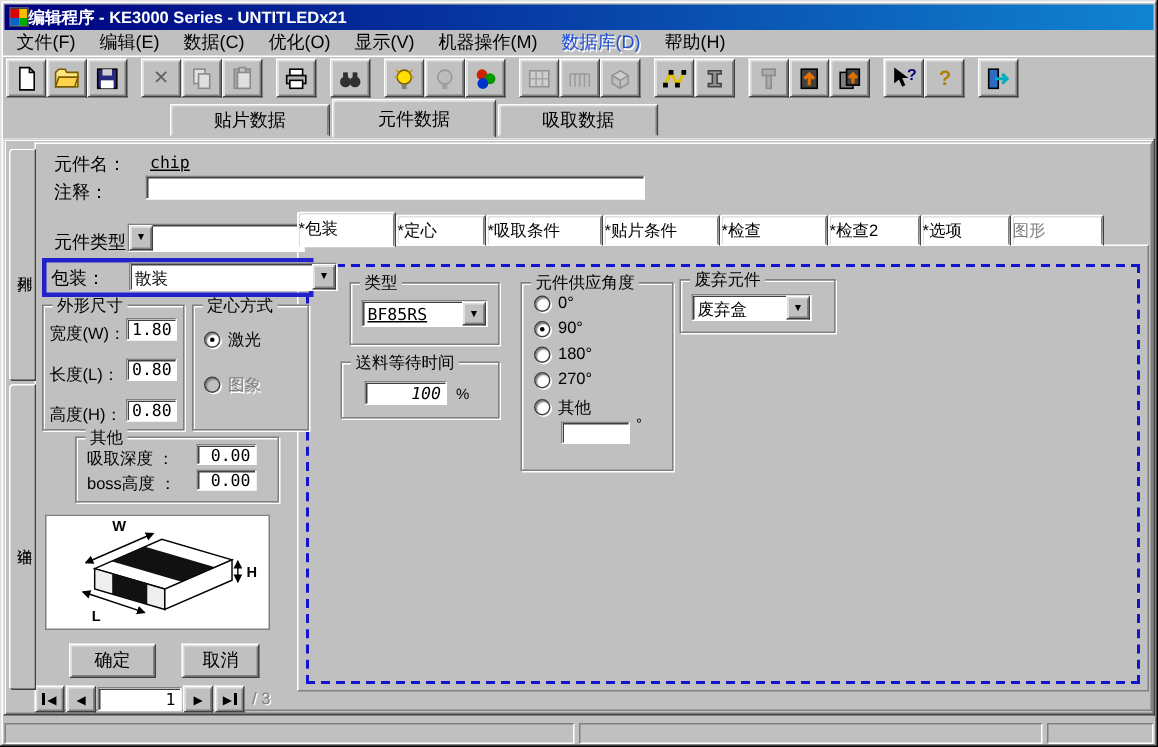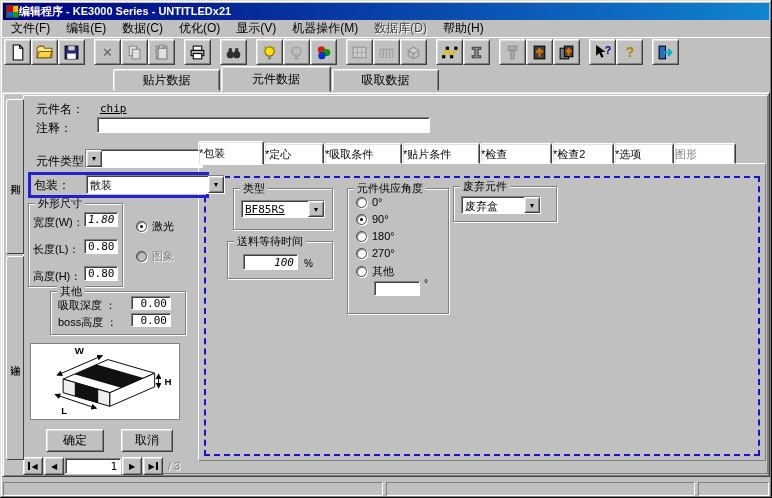--- a/index.html
+++ b/index.html
@@ -9,21 +9,21 @@
   .abs { position:absolute; }
   
   .titlebar { left:3px; top:3px; width:766px; height:17px; background:linear-gradient(90deg,#000080,#1084d0);
     display:flex; align-items:center; padding:0 3px; }
   .titlebar .ttl { color:#fff; font-size:11px; font-weight:bold; white-space:nowrap; }
   .appicon { width:13px; height:13px; background:#c0c0c0; border:1px solid #404040; display:grid; grid-template-columns:1fr 1fr; }
   .appicon i { display:block; }
   
   .menubar { left:3px; top:21px; width:766px; height:15px; display:flex; align-items:center; font-size:12px; }
   .menuitem { padding:0 8px; color:#000; }
-  .menuitem.dis { color:#404040; text-shadow:1px 1px 0 #fff; }
+  .menuitem.dis { color:#1d4ed8; text-shadow:1px 1px 0 #fff; }
   
   .toolbar { left:2px; top:37px; width:768px; height:29px; display:flex; align-items:center;
     border-top:1px solid #fff; padding-left:2px; }
   .tbgap { width:9px; }
   .tb { width:27px; height:26px; background:#c0c0c0; border:1px solid; border-color:#fff #404040 #404040 #fff;
     box-shadow:inset 1px 1px 0 #dfdfdf, inset -1px -1px 0 #808080; display:flex; align-items:center; justify-content:center; padding:0; }
   .tb.off svg, .tb.off span { filter:grayscale(1) opacity(.5); }
   .tb svg { width:17px; height:17px; }
   .tb .glyph { font-size:13px; font-weight:bold; }
   
@@ -279,26 +279,29 @@
   <span class="abs lbl" style="left:34px;top:177px;z-index:5">包装：</span>
   <div class="abs combo" style="left:86px;top:175px;width:139px;height:19px;z-index:5">
     <span class="val">散装</span>
     <span class="drop">▼</span>
   </div>
 
   <div class="abs group" style="left:28px;top:203px;width:95px;height:84px">
     <span class="legend">外形尺寸</span>
   </div>
   <span class="abs lbl" style="left:33px;top:215px;font-size:11px;z-index:4">宽度(W)：</span>
-  <input class="abs tbox num" style="left: 84px; top: 212px; width: 34px; height: 15px; z-index: 4; font-style: italic;" value="1.80">
+  <input class="abs tbox num" style="left: 84px; top: 212px; width: 34px; height: 15px; z-index: 4;" value="1.80">
   <span class="abs lbl" style="left:33px;top:242px;font-size:11px;z-index:4">长度(L)：</span>
   <input class="abs tbox num" style="left: 84px; top: 239px; width: 34px; height: 15px; z-index: 4;" value="0.80">
   <span class="abs lbl" style="left:33px;top:269px;font-size:11px;z-index:4">高度(H)：</span>
   <input class="abs tbox num" style="left: 84px; top: 266px; width: 34px; height: 15px; z-index: 4;" value="0.80">
 
+  <div class="abs group" style="left:128px;top:203px;width:78px;height:84px">
+    <span class="legend">定心方式</span>
+  </div>
   <div class="radrow" style="left:136px;top:219px;z-index:4">
     <span class="radio sel"></span>
     <span class="lbl">激光</span>
   </div>
   <div class="radrow" style="left:136px;top:249px;z-index:4">
     <span class="radio off"></span>
     <span class="lbl off">图象</span>
   </div>
 
   <div class="abs group" style="left:50px;top:291px;width:136px;height:44px">

